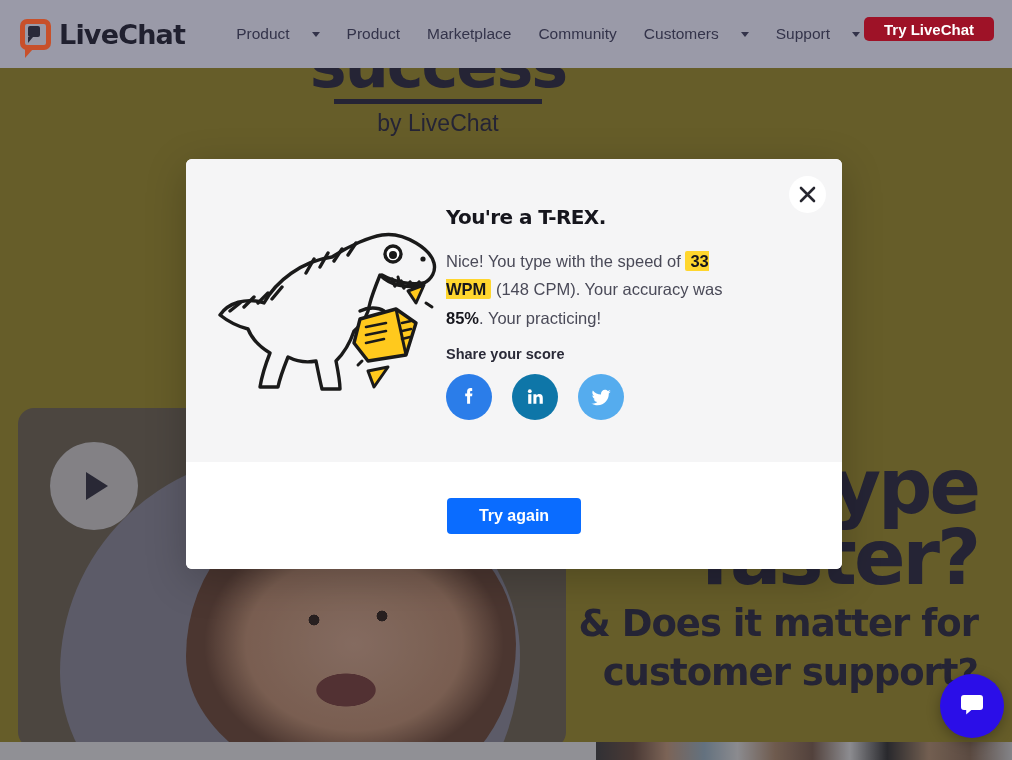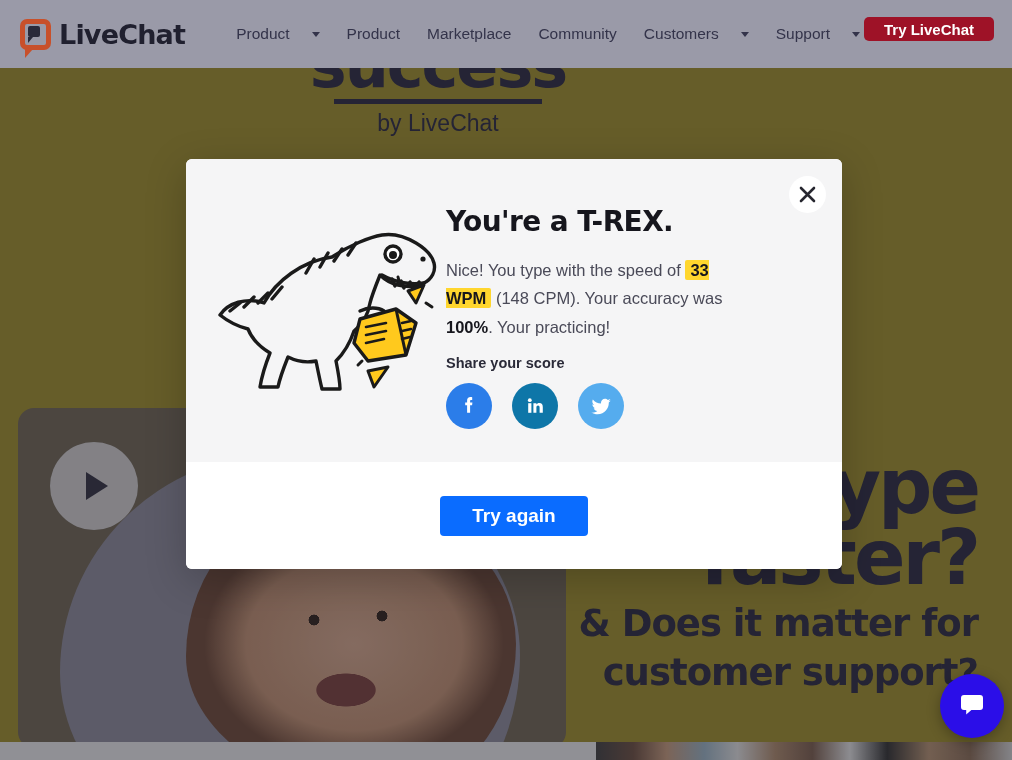--- a/index.html
+++ b/index.html
@@ -303,21 +303,21 @@
     padding-left: 24px;
   }
 
   .modal-copy {
     padding-top: 46px;
     padding-right: 40px;
   }
   .modal-title {
     font-family: "DejaVu Sans", sans-serif;
     font-weight: bold;
-    font-size: 28px;
+    font-size: 20px;
     letter-spacing: -0.6px;
     color: #16161d;
     margin-bottom: 18px;
   }
   .modal-desc {
     font-size: 16.5px;
     line-height: 1.72;
     color: #4a4a58;
     max-width: 290px;
   }
@@ -348,21 +348,21 @@
     cursor: pointer;
     display: flex;
     align-items: center;
     justify-content: center;
   }
   .share-btn svg { display: block; }
 
   .try-again-btn {
     background: #0a6cff;
     color: #ffffff;
-    font-size: 19px;
+    font-size: 16px;
     font-weight: bold;
     border: none;
     border-radius: 4px;
     padding: 9px 32px;
     cursor: pointer;
     font-family: "Liberation Sans", sans-serif;
   }
 
   
   #chat-widget {
@@ -510,21 +510,21 @@
           <g stroke="#1a1a1a" stroke-width="3" stroke-linecap="round">
             <path d="M190 74 L188 66 M216 92 L222 96 M152 150 L148 154"></path>
           </g>
         </svg>
       </div>
 
       <div class="modal-copy">
         <div class="modal-title">You're a T-REX.</div>
 
         <div class="modal-desc">
-          <span>Nice! You type with the speed of </span><span class="hl">33 WPM</span><span> (148 CPM). Your accuracy was </span><span class="b">100%</span><span>. Your practicing!</span>
+          <span>Nice! You type with the speed of </span><span class="hl">33 WPM</span><span> (148 CPM). Your accuracy was </span><span class="b">85%</span><span>. Your practicing!</span>
         </div>
 
         <div class="share-label">Share your score</div>
 
         <div class="share-row">
           <button class="share-btn" style="background:#2b7de9">
             <span>
               <svg width="24" height="24" viewBox="0 0 24 24" aria-hidden="true">
                 <path d="M15.2 8.4h-2.1V7c0-.7.2-1.1 1.1-1.1h1V3.2c-.5-.05-1.1-.08-1.8-.08-2 0-3.3 1.2-3.3 3.4v1.9H8.2v2.9h1.9v7.4h3v-7.4h2l.3-2.9z" fill="#ffffff"></path>
               </svg>

